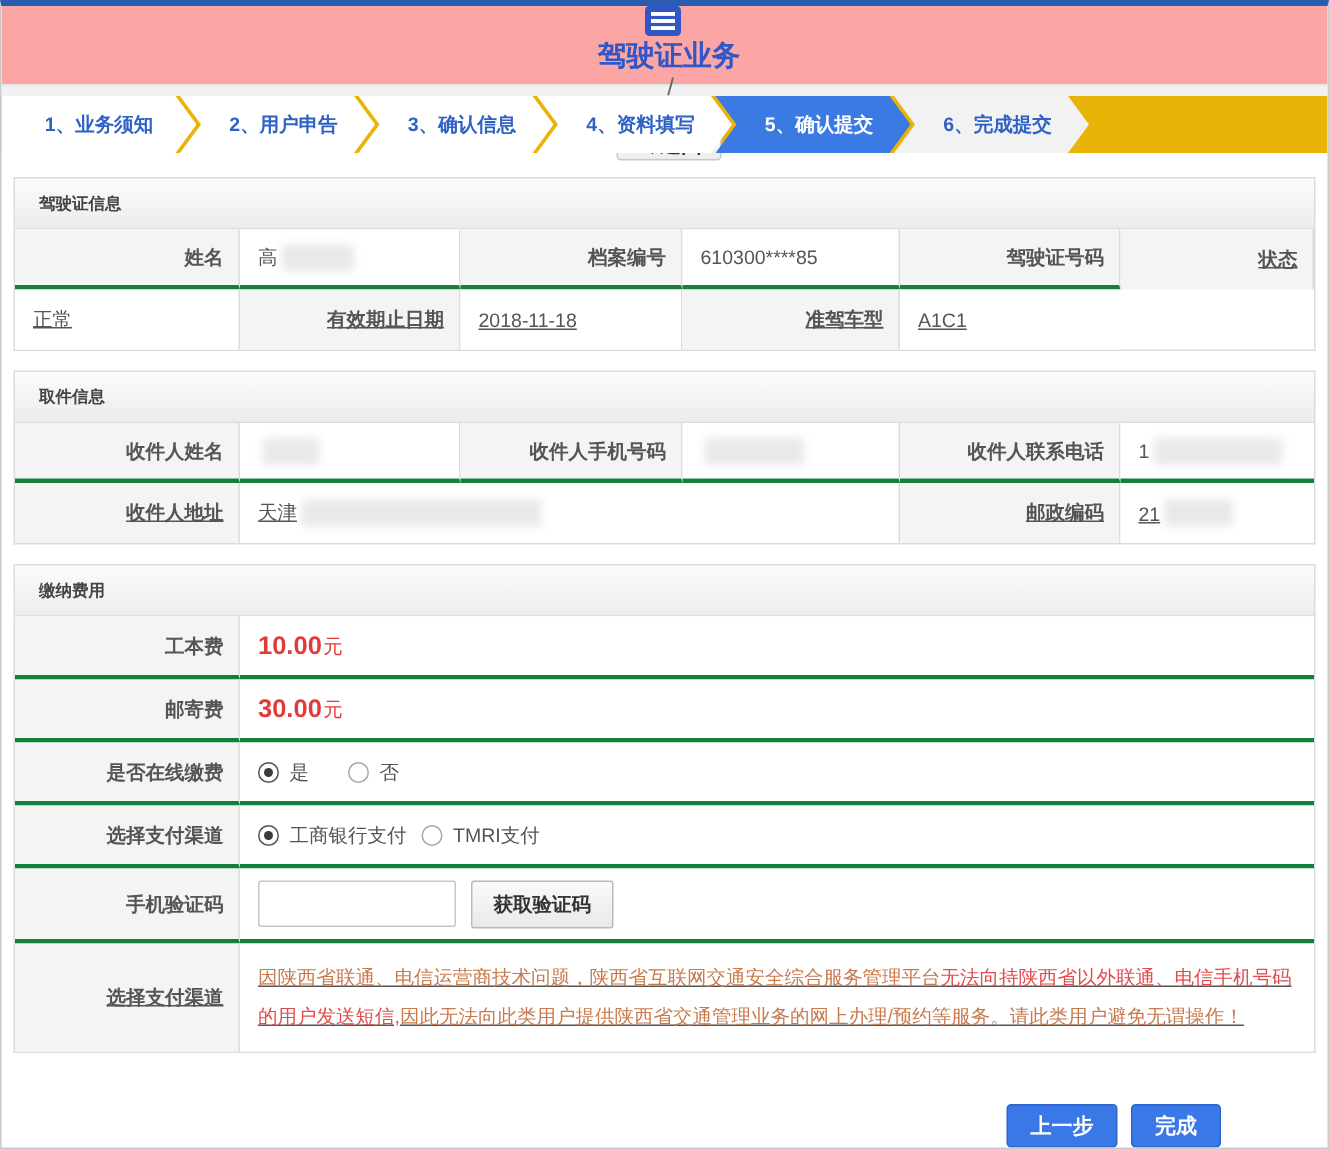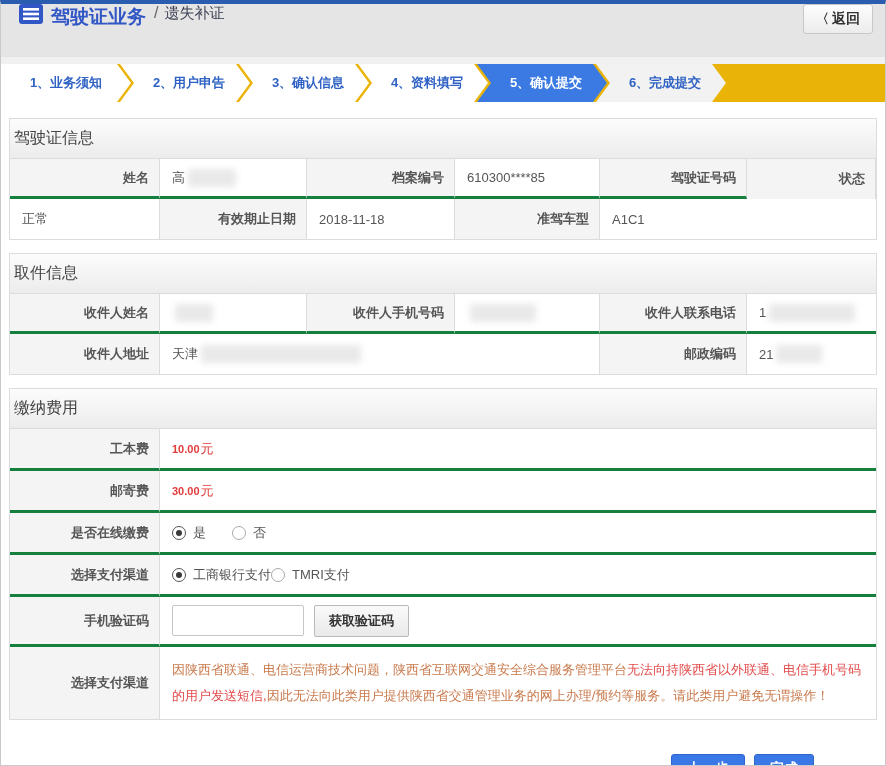--- a/index.html
+++ b/index.html
@@ -2,21 +2,21 @@
 <html><head>
 <meta charset="utf-8">
 <style>
   * { box-sizing: border-box; margin: 0; padding: 0; }
   body { font-family: "Liberation Sans", "DejaVu Sans", sans-serif; background: #fff; }
   .page {
     width: 886px; height: 766px; position: relative; overflow: hidden;
     background: #fff; border: 1px solid #c9c9c9; border-top: 4px solid #2a5db0;
   }
   
-  .header { height: 52px; display: flex; align-items: flex-start; padding: 0 12px 0 18px; background: #e5e5e5; }
+  .header { height: 52px; display: flex; align-items: center; padding: 0 12px 0 18px; background: #fca5a5; flex-direction: column; }
   .hdr-icon { width: 24px; height: 20px; margin-right: 8px; flex: 0 0 auto; }
   .hdr-title { font-size: 19px; font-weight: bold; color: #3156c5; }
   .hdr-sep { font-size: 16px; color: #666; margin: 0 6px 0 8px; }
   .hdr-sub { font-size: 15px; color: #3b3f52; }
   .spacer { flex: 1; }
   .back-btn {
     height: 30px; padding: 0 12px; display: inline-flex; align-items: center; gap: 3px;
     background: linear-gradient(#fdfdfd, #ececec); border: 1px solid #c8c8c8; border-radius: 3px;
     font-size: 14px; font-weight: bold; color: #333; cursor: pointer;
   }
@@ -31,36 +31,36 @@
     margin-left: -11px; padding-left: 8px;
   }
   .step:first-child { margin-left: 0; clip-path: polygon(0 0, calc(100% - 14px) 0, 100% 50%, calc(100% - 14px) 100%, 0 100%); padding-left: 0; }
   .step.active { background: #3b7ae3; color: #fff; }
   .step.upcoming { background: #f2f2f2; }
   
   .main { padding: 16px 8px 0 8px; }
   .sec { margin-bottom: 13px; }
   .sec-title {
     border: 1px solid #dcdcdc; background: linear-gradient(#fcfcfc, #ececec);
-    padding: 9px 4px; font-size: 16px; font-weight: normal; color: #444;
+    padding: 9px 16px; font-size: 11px; font-weight: bold; color: #444;
   }
   .tbl { border: 1px solid #dcdcdc; border-top: none; display: grid; background: #fff; }
   .g6 { grid-template-columns: 150px 147px 148px 145px 147px auto; }
   .g2 { grid-template-columns: 150px auto; }
   .cell { min-height: 40px; display: flex; align-items: center; font-size: 13px; color: #555;
           border-right: 1px solid #dcdcdc; border-bottom: 3px solid #15803d; }
   .cell.lbl { background: #f4f4f4; justify-content: flex-end; padding-right: 10px; font-weight: bold; color: #555; text-align: right; }
   .cell.val { background: #fff; padding-left: 12px; }
   .cell.noR { border-right: none; }
-  .cell.noB { border-bottom: none; }
+  .cell.noB { border-bottom: none; text-decoration: underline; }
   .span3 { grid-column: 2 / 5; }
   .redact { display: inline-block; vertical-align: middle; background: #e9e9e9; filter: blur(3px); border-radius: 2px; height: 18px; margin-left: 3px; }
   
   .fee-cell { min-height: 42px; }
-  .fee-num { color: #e03a3a; font-size: 11px; font-weight: bold; }
+  .fee-num { color: #e03a3a; font-size: 17px; font-weight: bold; }
   .fee-unit { color: #e03a3a; font-size: 13px; margin-left: 1px; }
   .radio { width: 14px; height: 14px; border: 1px solid #aaa; border-radius: 50%; background: #fff; display: inline-block; position: relative; flex: 0 0 auto; cursor: pointer; }
   .radio.checked { border-color: #555; }
   .radio.checked::after { content: ''; position: absolute; left: 3px; top: 3px; right: 3px; bottom: 3px; background: #3a3a3a; border-radius: 50%; }
   .radio-lab { margin: 0 26px 0 7px; font-size: 13px; color: #555; }
   .code-cell { min-height: 50px; }
   .code-input { width: 132px; height: 31px; border: 1px solid #c6c6c6; border-radius: 2px; margin-right: 10px; font-size: 14px; padding: 0 6px; }
   .code-btn { height: 32px; padding: 0 14px; background: linear-gradient(#fafafa, #e9e9e9); border: 1px solid #b9b9b9; border-radius: 2px;
               font-size: 13px; font-weight: bold; color: #333; cursor: pointer; }
   .notice-cell { padding: 10px 12px 10px 12px; line-height: 26px; font-size: 13px; align-items: flex-end; }
@@ -191,21 +191,21 @@
         <div class="cell val fee-cell noR">
           <span class="radio checked"></span>
           <span class="radio-lab">是</span>
           <span class="radio"></span>
           <span class="radio-lab">否</span>
         </div>
 
         <div class="cell lbl fee-cell">选择支付渠道</div>
         <div class="cell val fee-cell noR">
           <span class="radio checked"></span>
-          <span class="radio-lab" style="margin-right:0">工商银行支付</span>
+          <span class="radio-lab" style="margin-right:10px">工商银行支付</span>
           <span class="radio"></span>
           <span class="radio-lab">TMRI支付</span>
         </div>
 
         <div class="cell lbl code-cell">手机验证码</div>
         <div class="cell val code-cell noR">
           <input class="code-input" type="text" style="">
           <button class="code-btn">获取验证码</button>
         </div>
 

